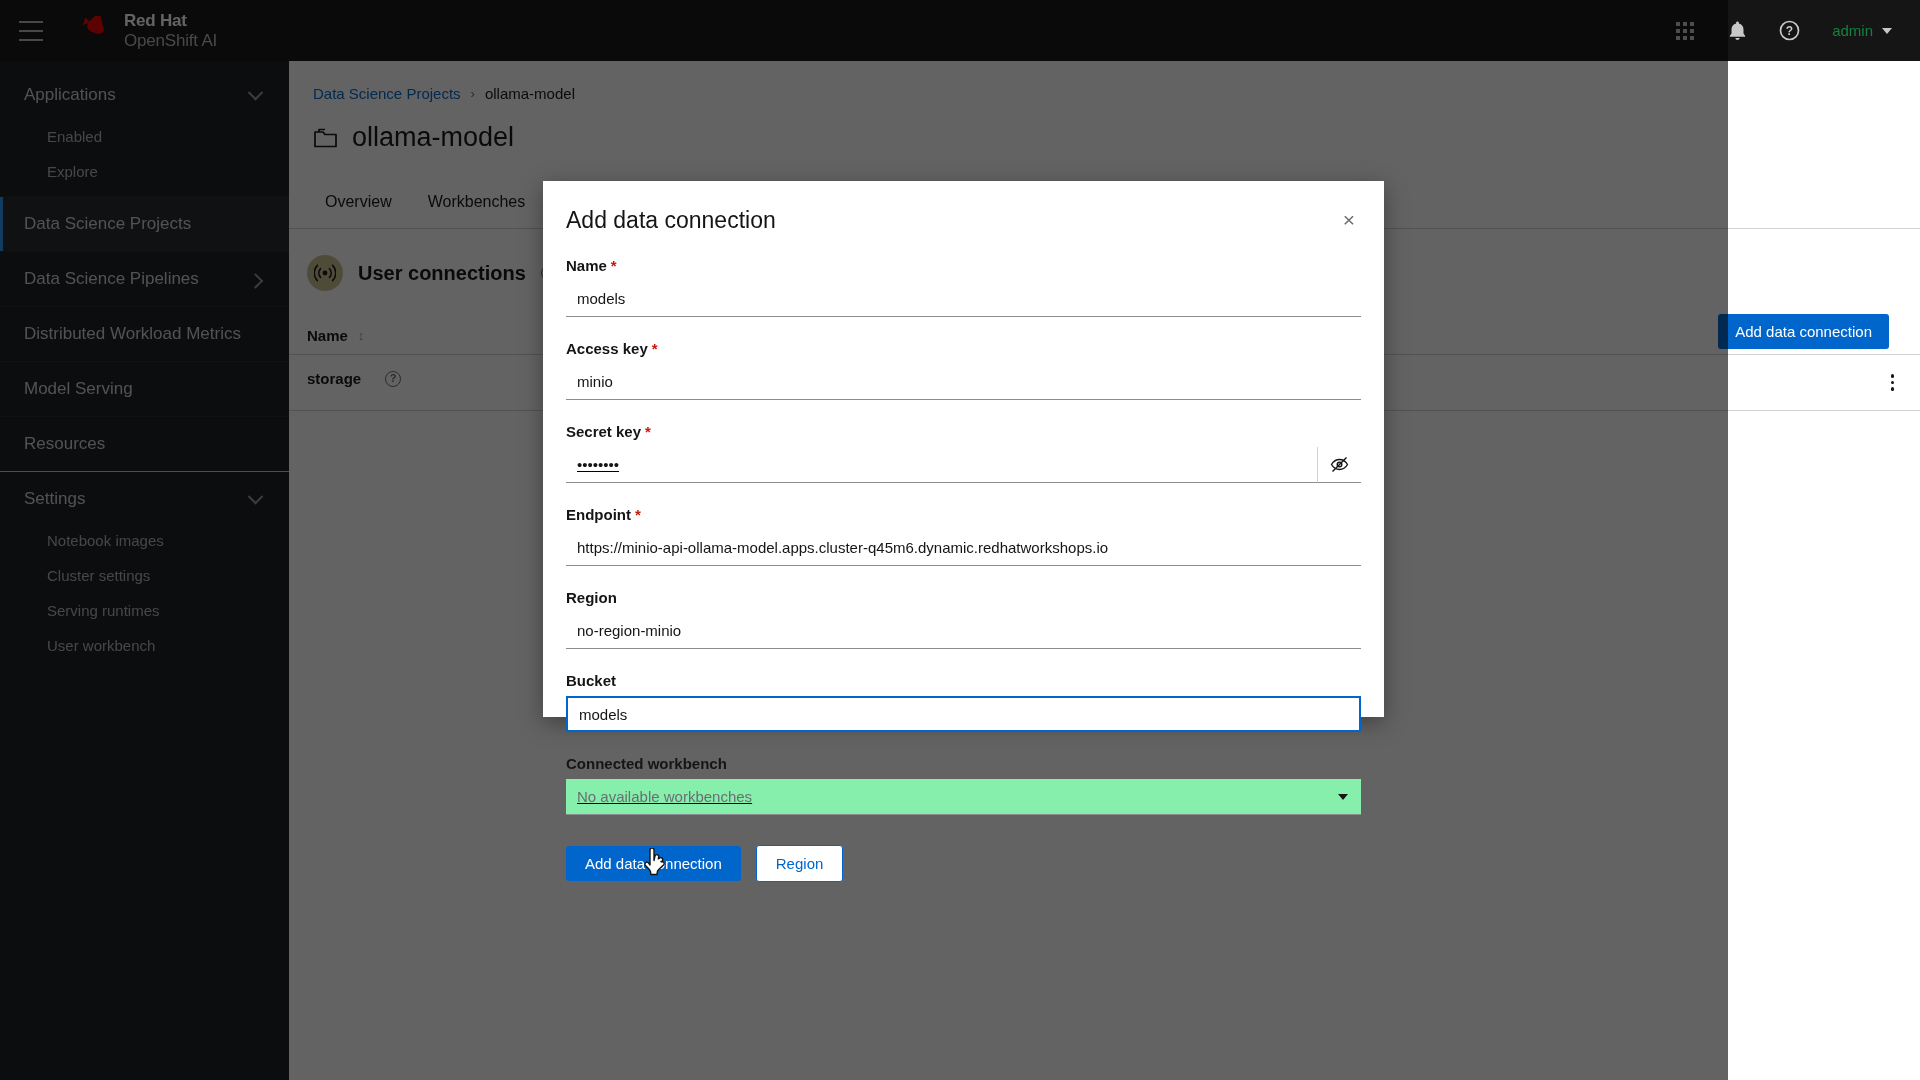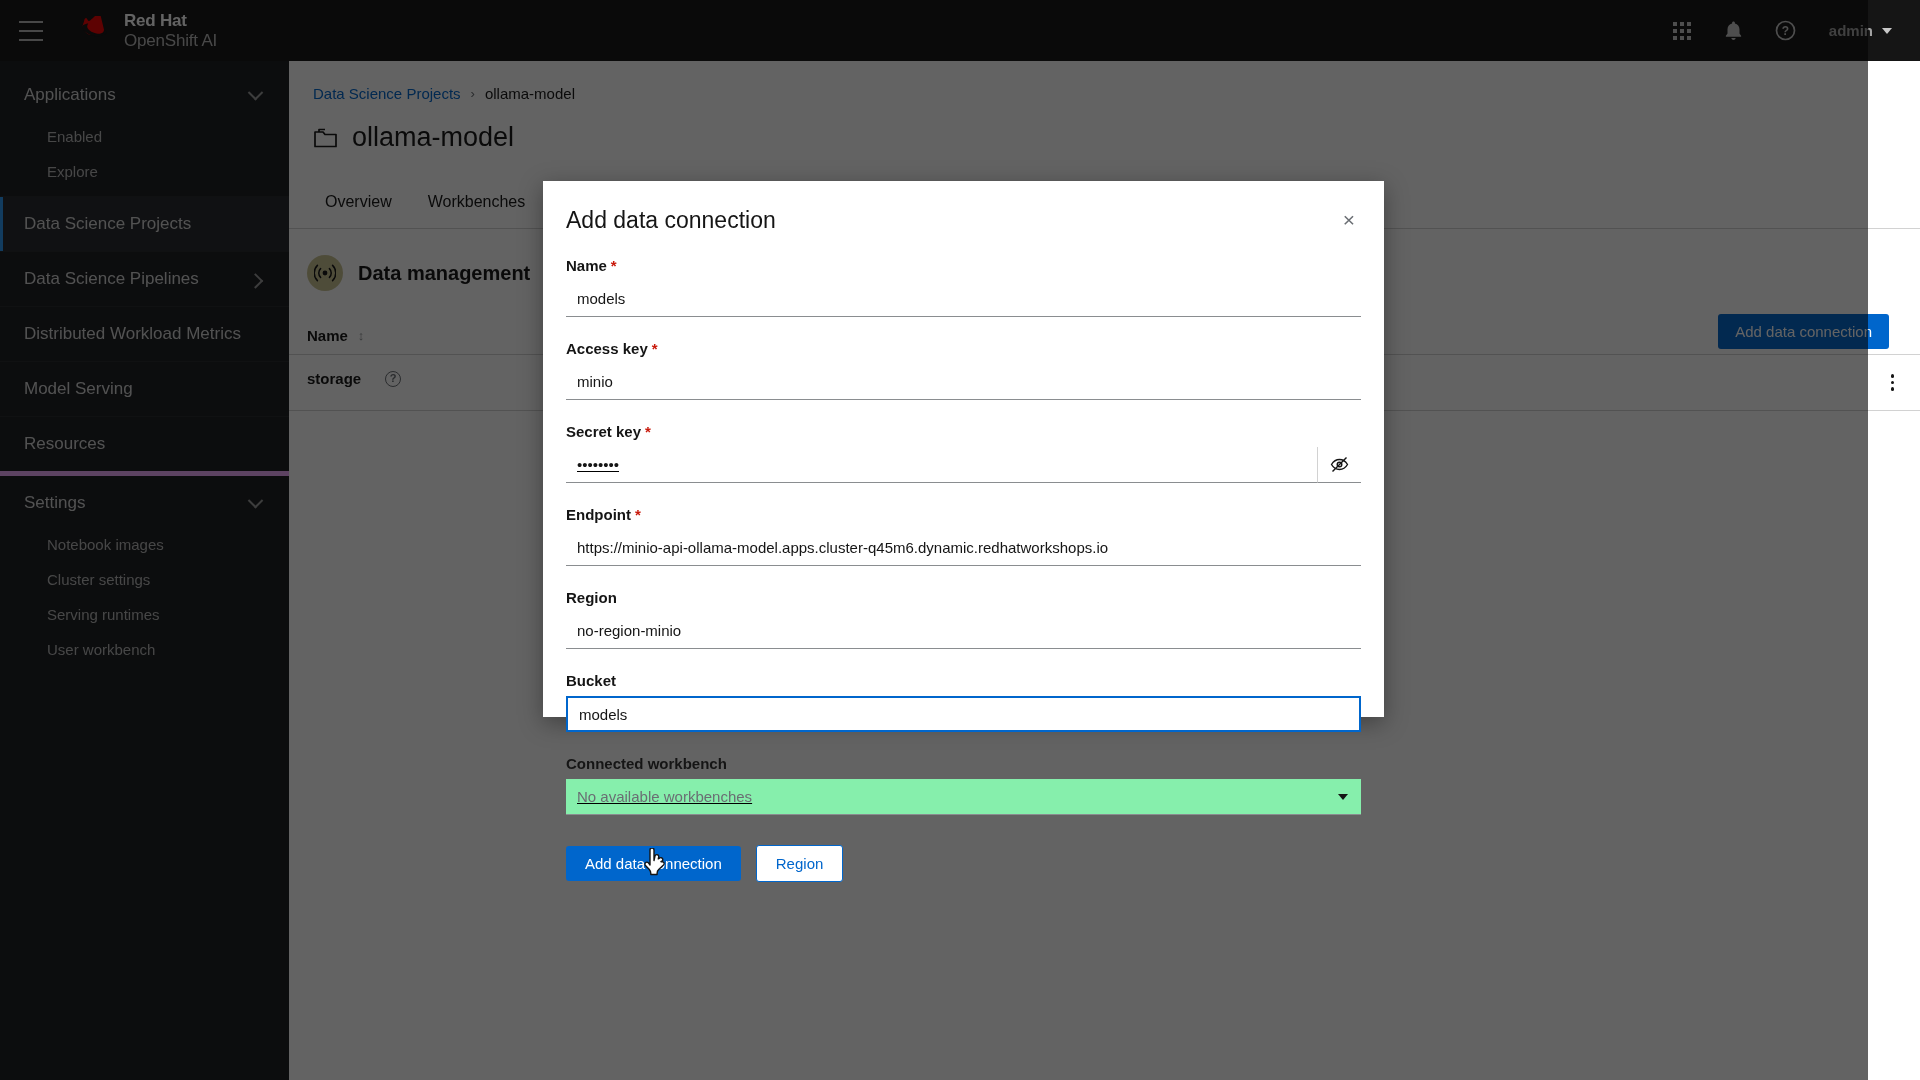--- a/index.html
+++ b/index.html
@@ -2,21 +2,21 @@
 <html><head>
 <meta charset="utf-8">
 <style>
   * { box-sizing: border-box; margin: 0; padding: 0; }
   html, body {
     width: 1920px; height: 1080px;
     font-family: "Liberation Sans", sans-serif;
     overflow: hidden;
     background: #fff;
   }
-  #app { position: relative; width: 1868px; height: 1080px; }
+  #app { position: relative; width: 1728px; height: 1080px; }
 
   
   .masthead {
     position: absolute; top: 0; left: 0;
     width: 1920px; height: 61px;
     background: #151515;
     display: flex; align-items: center;
     z-index: 5;
   }
   .hamburger {
@@ -38,23 +38,22 @@
   .mh-btn {
     width: 46px; height: 46px;
     display: flex; align-items: center; justify-content: center;
     cursor: pointer; border-radius: 3px;
   }
   .mh-btn svg { display: block; }
   .grid-icon { display: grid; grid-template-columns: repeat(3,4px); grid-template-rows: repeat(3,4px); gap: 3px; }
   .grid-icon i { display: block; width: 4px; height: 4px; background: #c8c8c8; }
   .user-menu {
     display: flex; align-items: center; gap: 9px;
-    color: #a3a3a3; font-size: 15px; cursor: pointer;
+    color: #15803d; font-size: 15px; cursor: pointer;
     padding: 8px 6px 8px 14px;
-    font-weight: bold;
   }
   .caret-down {
     width: 0; height: 0;
     border-left: 5px solid transparent; border-right: 5px solid transparent;
     border-top: 6px solid #c8c8c8;
   }
 
   
   .sidebar {
     position: absolute; top: 61px; left: 0;
@@ -84,21 +83,21 @@
     padding: 17px 28px 17px 24px;
     color: #d2d2d2; font-size: 17px; cursor: pointer;
     border-top: 1px solid #25282c;
     position: relative;
   }
   .nav-item.active { background: #26292d; }
   .nav-item.active::before {
     content: ""; position: absolute; left: 0; top: 0; bottom: 0;
     width: 3px; background: #2b9af3;
   }
-  .nav-divider { border-top: 5px solid #f0abfc; }
+  .nav-divider { border-top: 1px solid #f0abfc; }
 
   
   .content {
     position: absolute; top: 61px; left: 289px;
     width: 1631px; height: 1019px;
     background: #ffffff;
     z-index: 3;
   }
   .breadcrumb {
     display: flex; align-items: center; gap: 10px;
@@ -377,21 +376,21 @@
     </div>
 
     <div class="section-head">
       <span class="section-icon">
         <svg width="22" height="18" viewBox="0 0 22 18">
           <circle cx="11" cy="9" r="2.4" fill="#151515"></circle>
           <path d="M6.6 4.6a6.2 6.2 0 0 0 0 8.8M15.4 4.6a6.2 6.2 0 0 1 0 8.8" fill="none" stroke="#151515" stroke-width="1.5" stroke-linecap="round"></path>
           <path d="M3.4 1.4a10.7 10.7 0 0 0 0 15.2M18.6 1.4a10.7 10.7 0 0 1 0 15.2" fill="none" stroke="#151515" stroke-width="1.5" stroke-linecap="round"></path>
         </svg>
       </span>
-      <span class="section-title">Data management</span>
+      <span class="section-title">User connections</span>
       <span class="help-circle">?</span>
     </div>
 
     <button class="add-dc-btn">Add data connection</button>
 
     <table class="dc-table">
       <thead>
         <tr>
           <th>
             <span class="th-inner">

